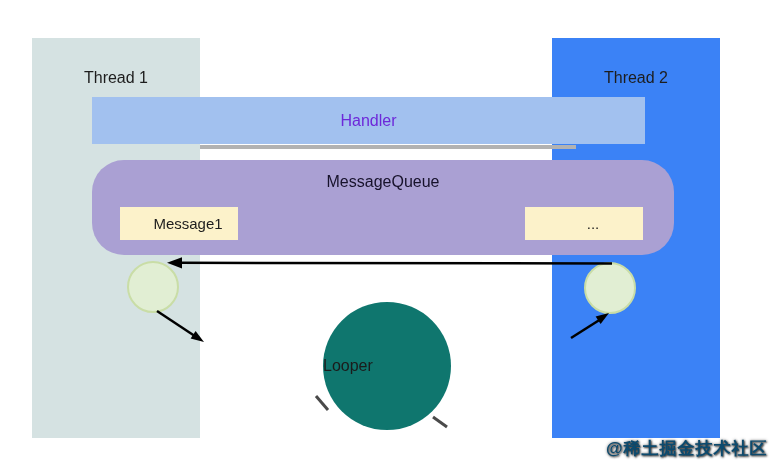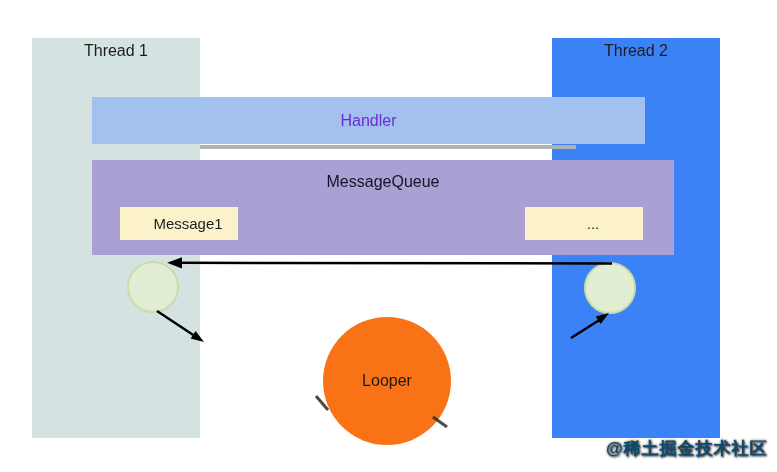--- a/index.html
+++ b/index.html
@@ -10,47 +10,47 @@
     color:#212121;
     overflow:hidden;
   }
   .stage{position:relative;width:777px;height:472px;background:#ffffff;}
   .abs{position:absolute;}
 
   
   .col{width:168px;height:400px;top:38px;text-align:center;}
   .col-thread1{left:32px;background:#d5e2e2;}
   .col-thread2{left:552px;background:#3b82f6;}
-  .col-label{display:block;padding-top:3px;font-size:16px;line-height:19px;color:#1d1d1d;}
+  .col-label{display:block;padding-top:30px;font-size:16px;line-height:19px;color:#1d1d1d;}
 
   
   .handler{
     left:92px;top:97px;width:553px;height:47px;
     background:#a2c1ef;
     display:flex;align-items:center;justify-content:center;
     font-size:16px;color:#6d28d9;
   }
   .handler-shadow{left:200px;top:145px;width:376px;height:4px;background:#b2b2b2;}
 
   
-  .mqueue{left:92px;top:160px;width:582px;height:95px;background:#aaa0d3;}
+  .mqueue{left:92px;top:160px;width:582px;height:95px;background:#aaa0d3;border-radius:32px;}
   .mq-title{display:block;text-align:center;margin-top:13px;font-size:16px;color:#17122b;}
   .msg{
     position:absolute;top:47px;width:100px;height:33px;
     background:#fcf2ca;
     display:flex;align-items:center;justify-content:center;
     font-size:15px;color:#1d1d1d;padding-left:18px;
   }
   .msg1{left:28px;} .msg2{left:163px;} .msg3{left:298px;} .msg4{left:433px;}
 
   
   .looper{
-    left:323px;top:317px;width:128px;height:128px;border-radius:50%;
-    background:#f97316;
-    display:flex;align-items:center;justify-content:center;
+    left:323px;top:302px;width:128px;height:128px;border-radius:50%;
+    background:#0f766e;
+    display:flex;align-items:center;justify-content:flex-start;
     font-size:16px;color:#1b1b1b;
   }
 
   
   .node{
     width:52px;height:52px;border-radius:50%;
     background:#e1eed3;border:2px solid #c9dda6;
     box-sizing:border-box;
   }
   .node-left{left:127px;top:261px;}

